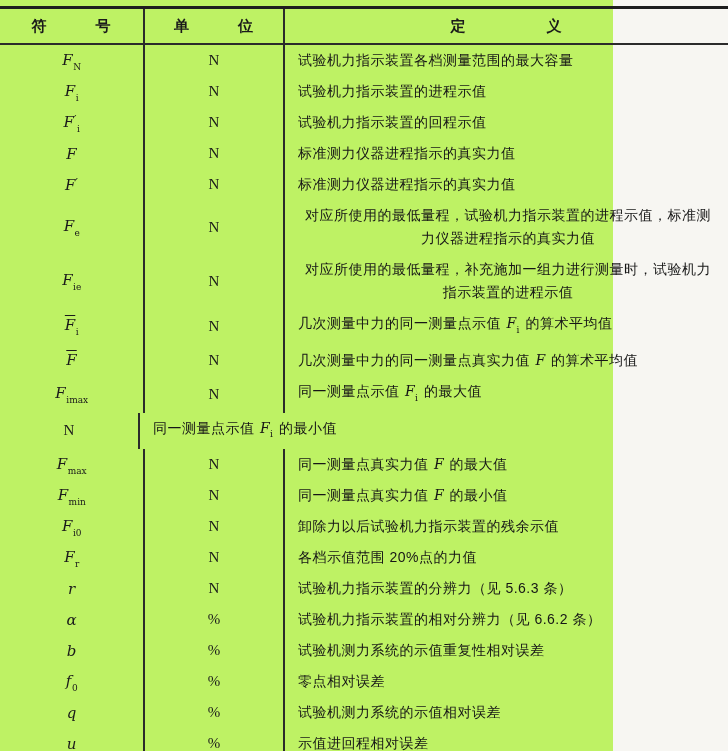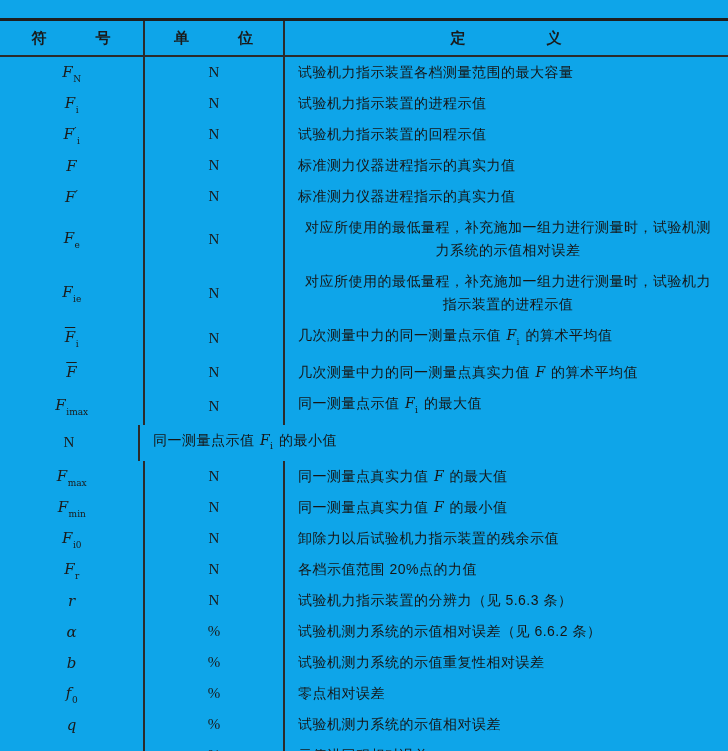--- a/index.html
+++ b/index.html
@@ -5,24 +5,24 @@
   html,body{margin:0;padding:0;}
   body{
     width:728px;height:751px;
     background:#f7f6f2;
     font-family:"Liberation Sans", sans-serif;
     color:#1a1a1a;
     overflow:hidden;
   }
   .page{
     position:relative;
-    width:728px;height:751px;
-    background:#0ea5e9;
+    width:613px;height:751px;
+    background:#bef264;
     box-sizing:border-box;
-    padding-top:18px;
+    padding-top:6px;
   }
   .rule{width:728px;box-sizing:border-box;}
   .rule.top{border-top:3px solid #1e1e1e;}
   .rule.mid{border-top:2px solid #2b2b2b;}
   .row{
     display:flex;
     align-items:stretch;
     width:728px;
     box-sizing:border-box;
   }
@@ -150,21 +150,21 @@
         <div class="cell c-def">
           <span>标准测力仪器进程指示的真实力值</span>
         </div>
       </div>
       <div class="row body-row">
         <div class="cell c-sym">
           <span class="sym"><span class="base">F</span><sub>e</sub></span>
         </div>
         <div class="cell c-unit">N</div>
         <div class="cell c-def">
-          <span>对应所使用的最低量程，补充施加一组力进行测量时，试验机测力系统的示值相对误差</span>
+          <span>对应所使用的最低量程，试验机力指示装置的进程示值，标准测力仪器进程指示的真实力值</span>
         </div>
       </div>
       <div class="row body-row">
         <div class="cell c-sym">
           <span class="sym"><span class="base">F</span><sub>ie</sub></span>
         </div>
         <div class="cell c-unit">N</div>
         <div class="cell c-def">
           <span>对应所使用的最低量程，补充施加一组力进行测量时，试验机力指示装置的进程示值</span>
         </div>
@@ -246,21 +246,21 @@
         <div class="cell c-def">
           <span>试验机力指示装置的分辨力（见 5.6.3 条）</span>
         </div>
       </div>
       <div class="row body-row">
         <div class="cell c-sym">
           <span class="sym"><span class="base">α</span></span>
         </div>
         <div class="cell c-unit">%</div>
         <div class="cell c-def">
-          <span>试验机测力系统的示值相对误差（见 6.6.2 条）</span>
+          <span>试验机力指示装置的相对分辨力（见 6.6.2 条）</span>
         </div>
       </div>
       <div class="row body-row">
         <div class="cell c-sym">
           <span class="sym"><span class="base">b</span></span>
         </div>
         <div class="cell c-unit">%</div>
         <div class="cell c-def">
           <span>试验机测力系统的示值重复性相对误差</span>
         </div>

